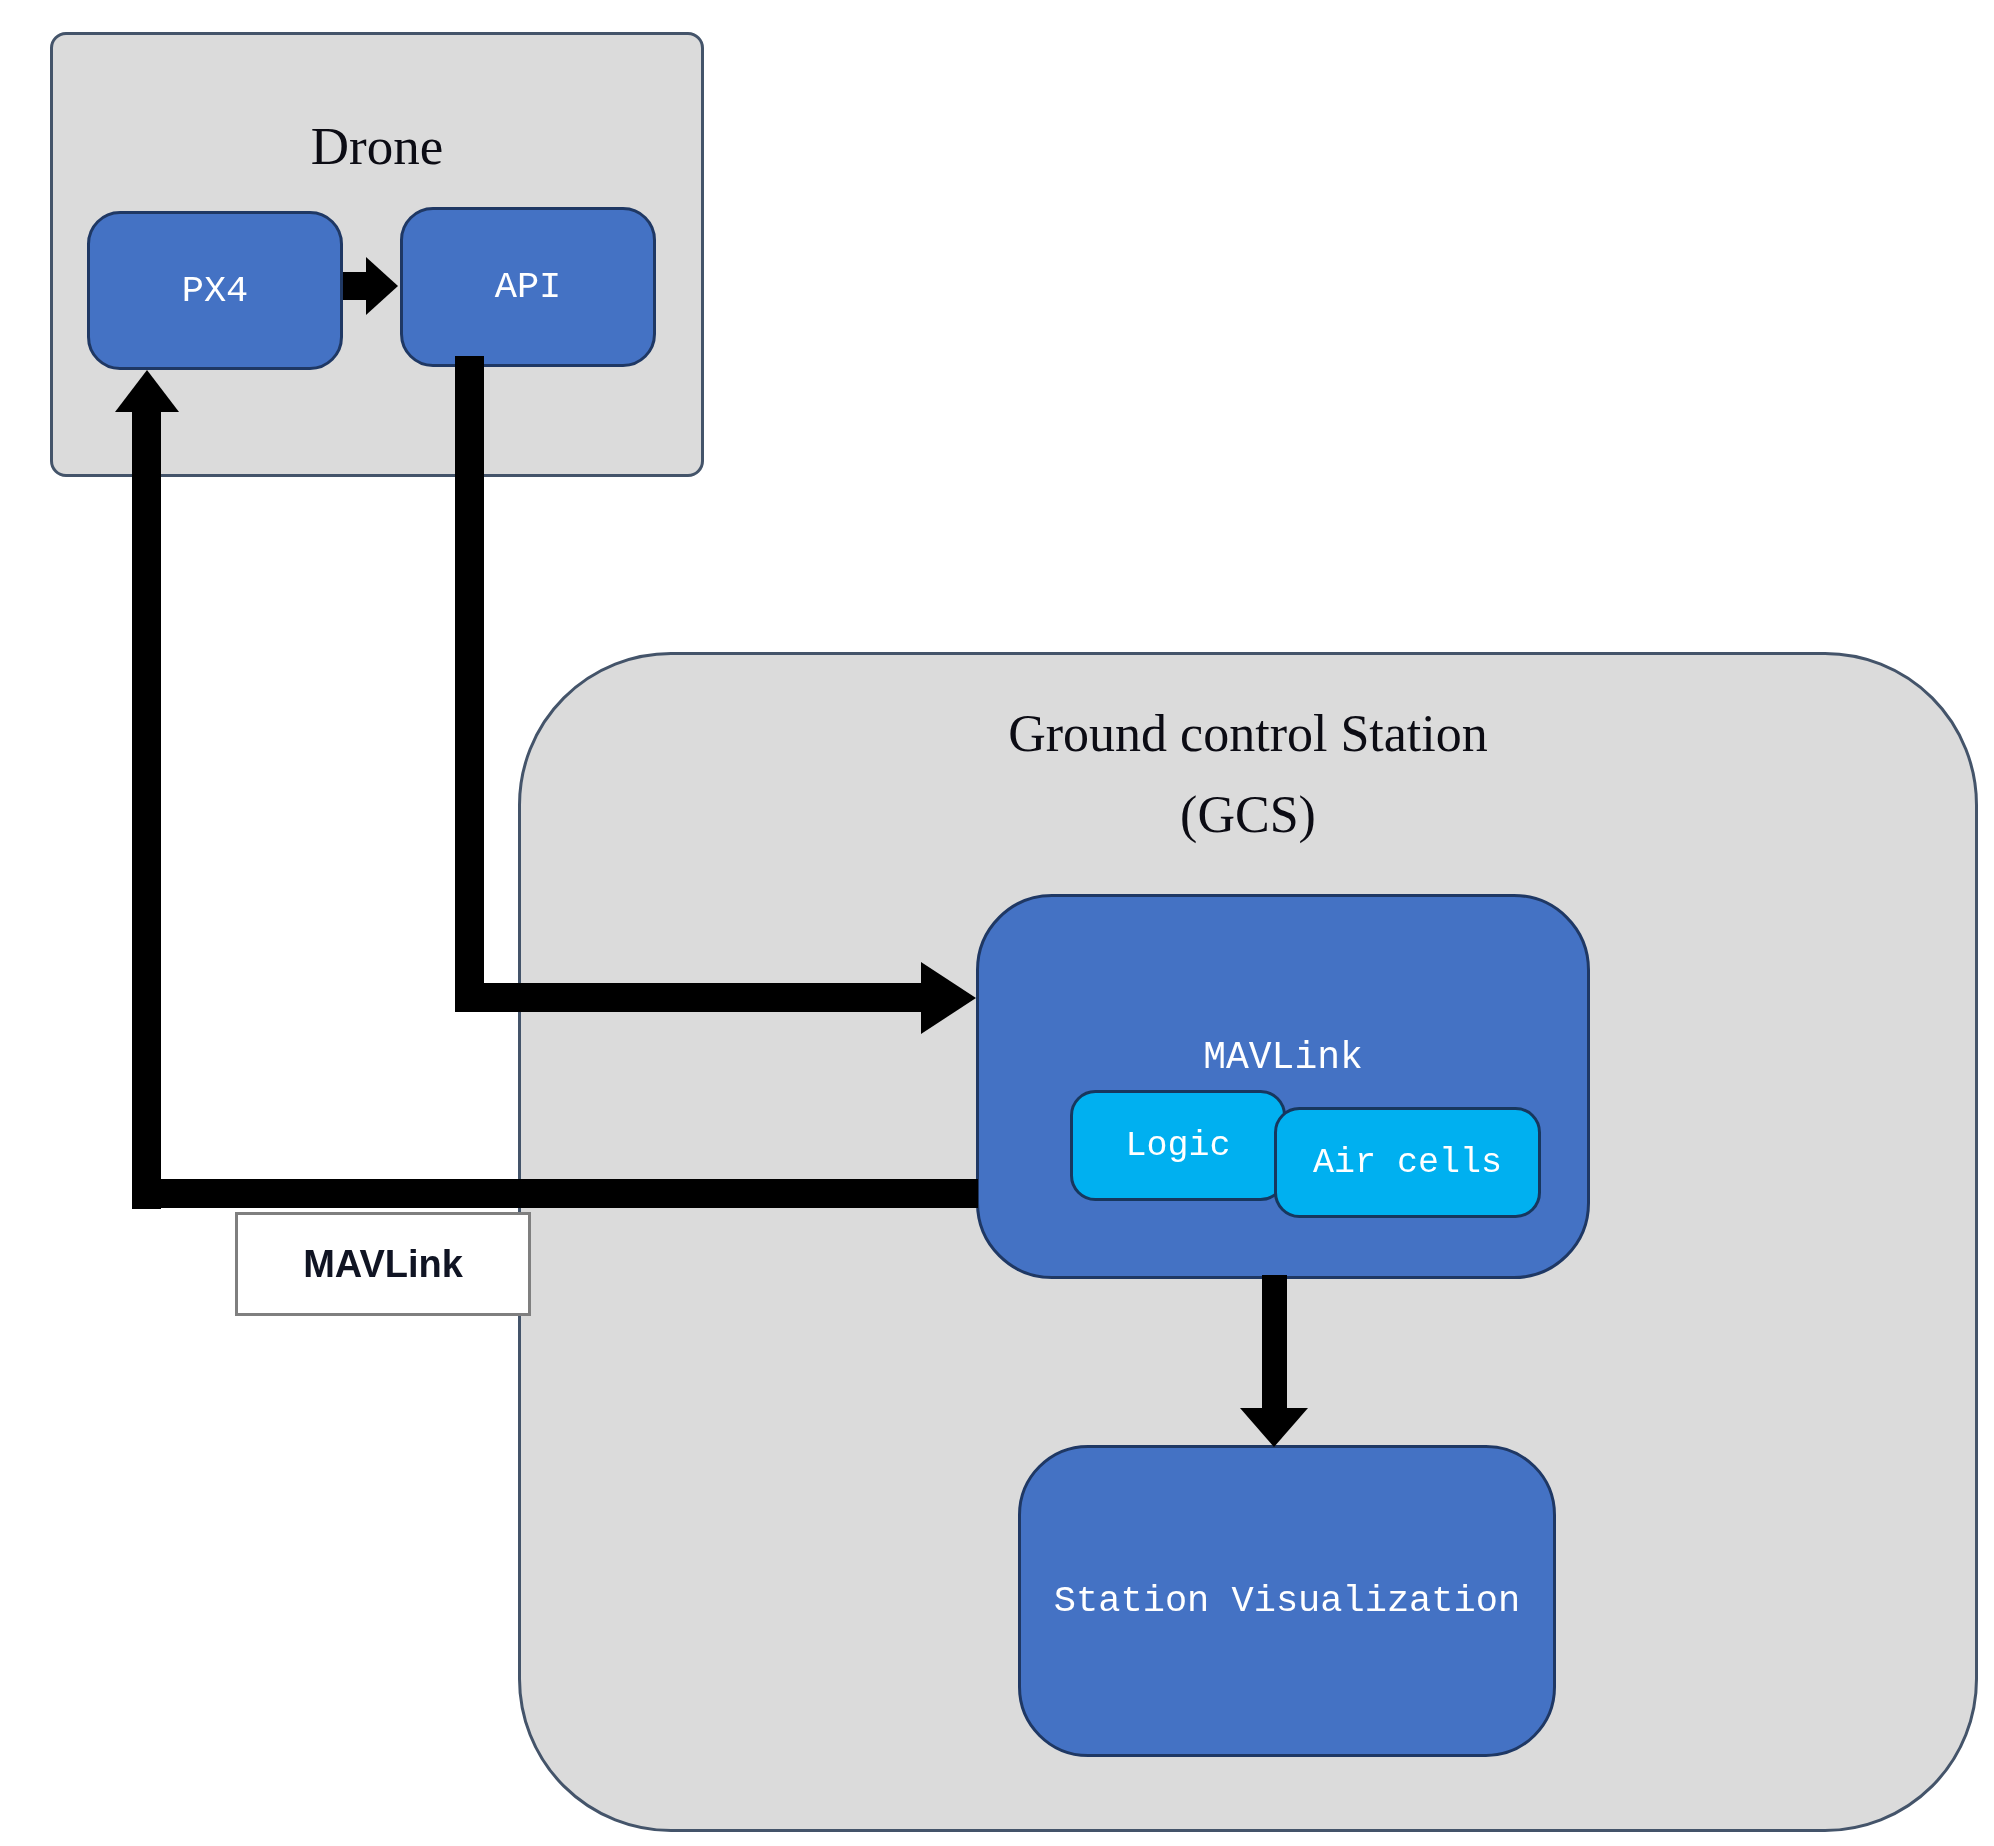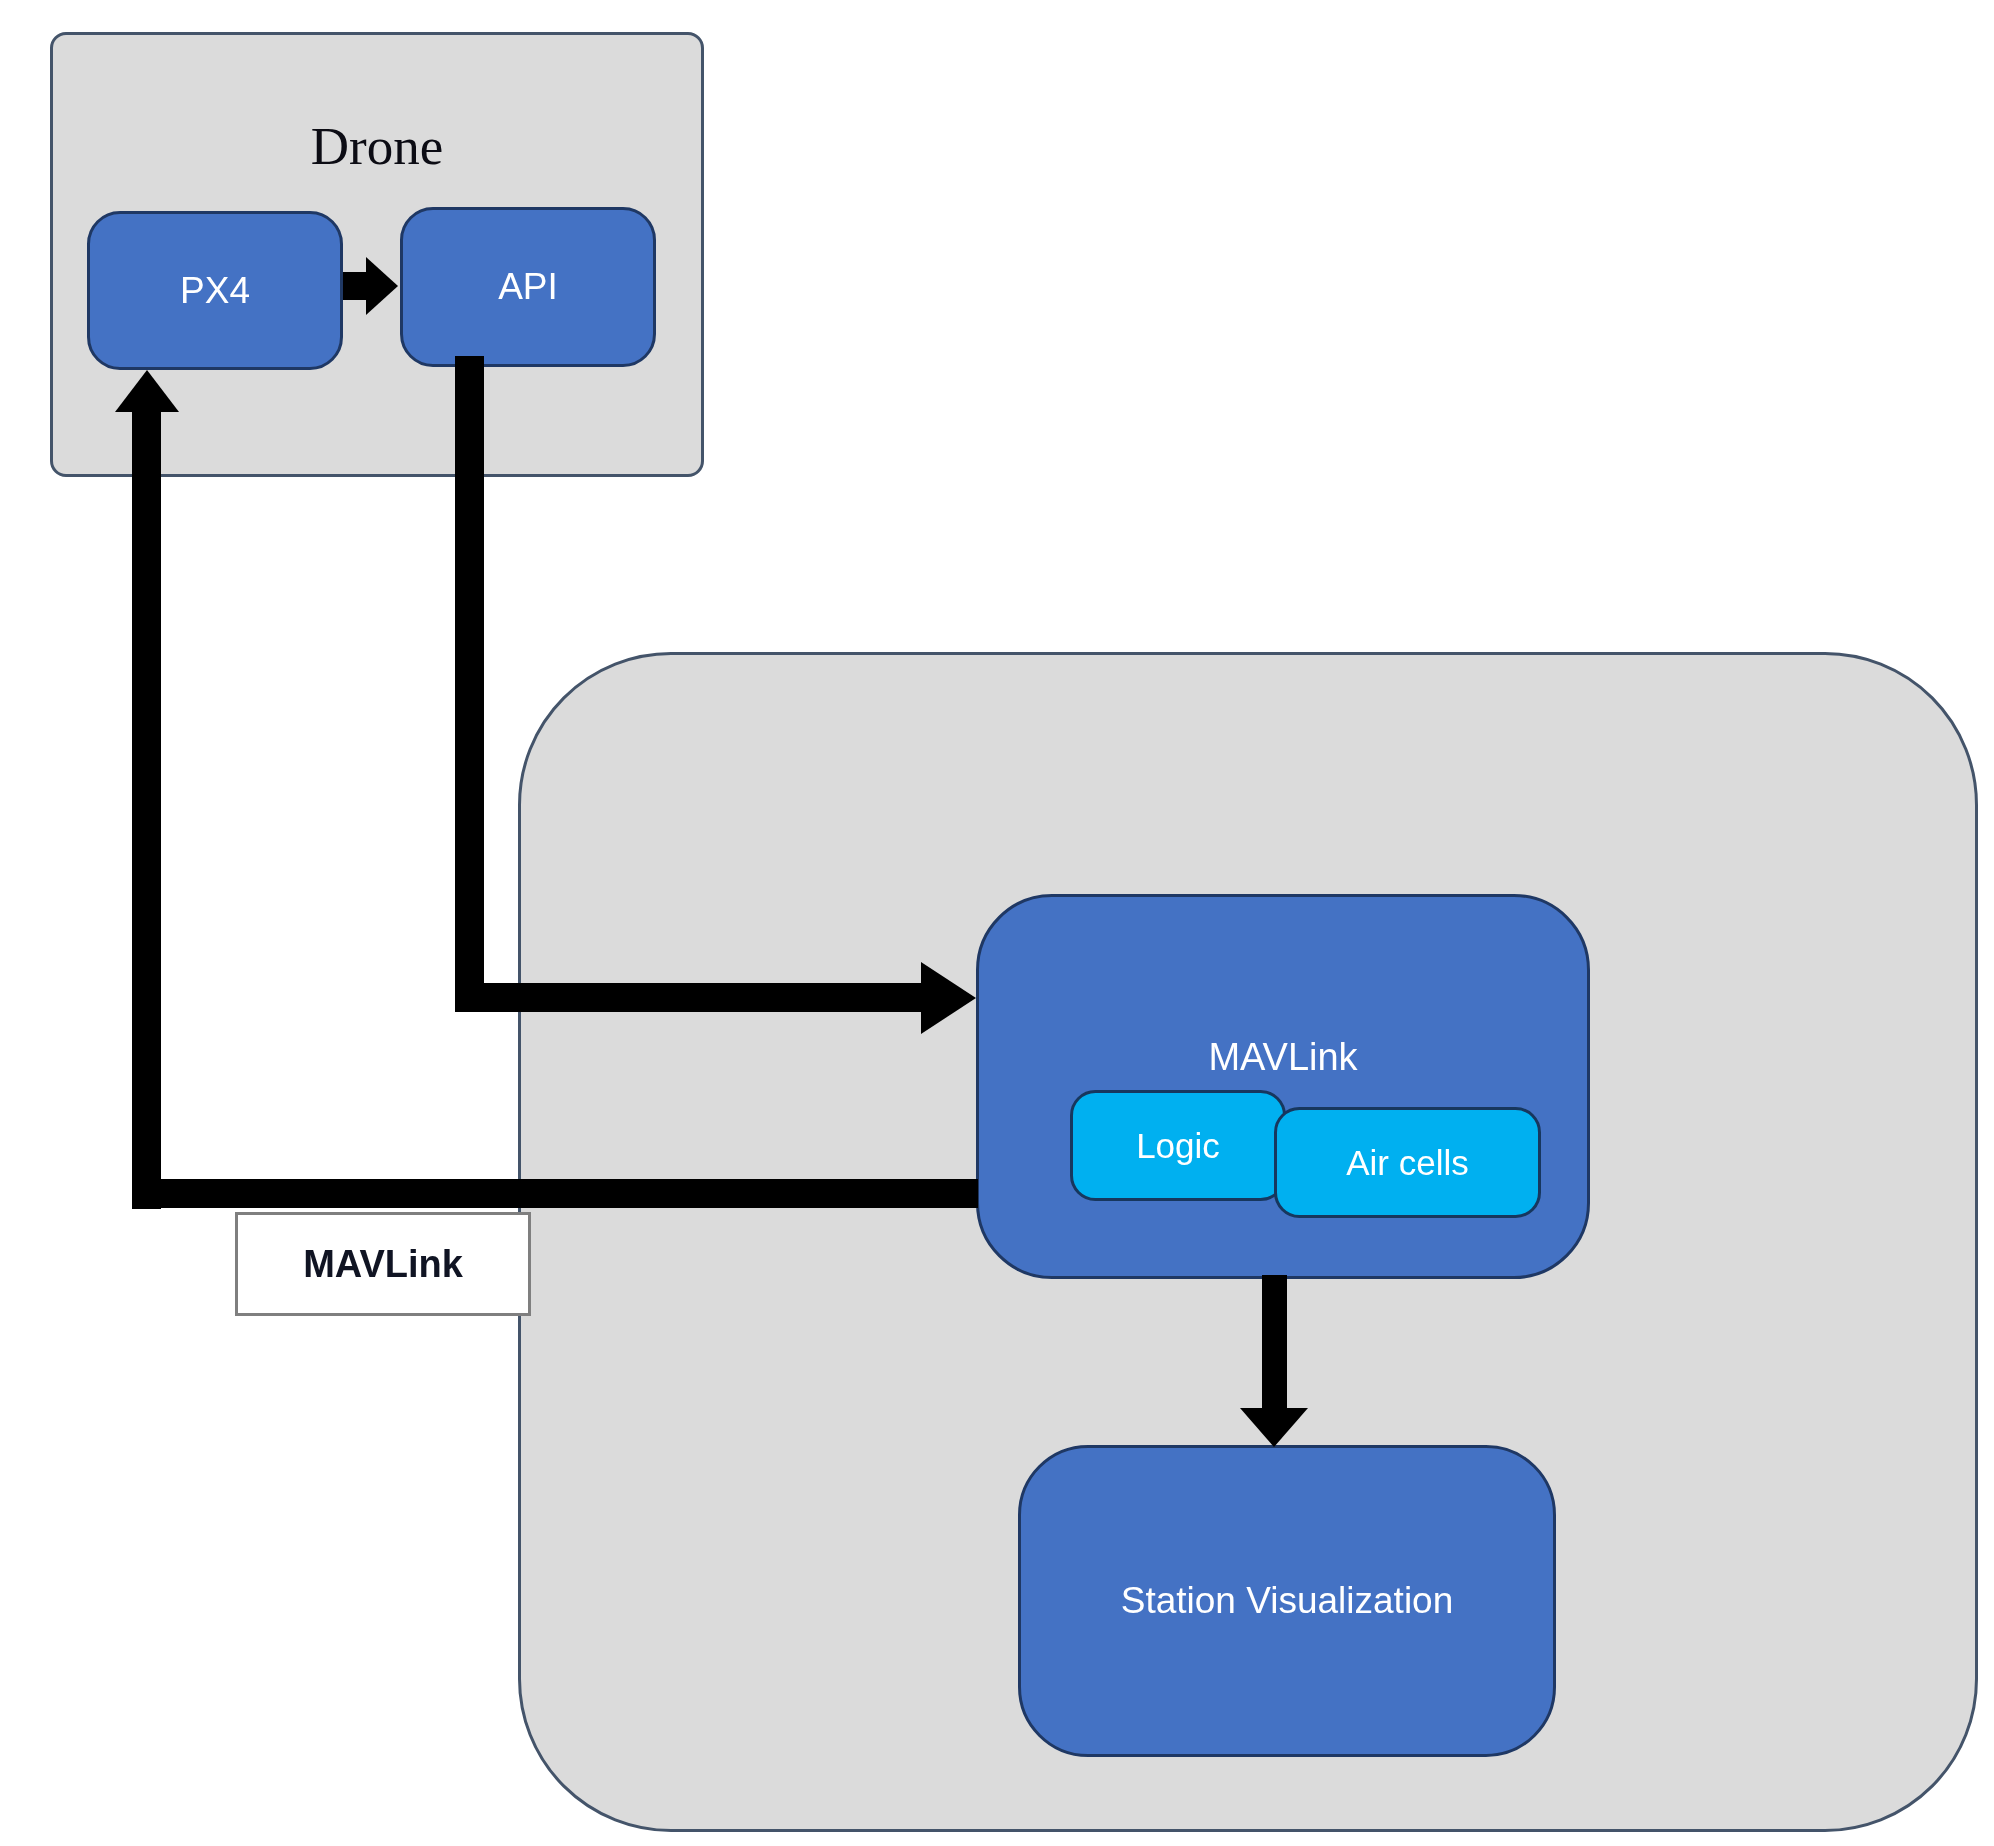--- a/index.html
+++ b/index.html
@@ -47,20 +47,21 @@
   
   .node {
     position: absolute;
     background: var(--node-fill, #4472c4);
     border: 3.8px solid var(--node-border, #1f3864);
     color: var(--node-text, #ffffff);
     display: flex;
     align-items: center;
     justify-content: center;
     z-index: 3;
+    font-family: Liberation Mono, monospace;
   }
   .px4-node    { left: 34px;  top: 176px;  width: 256px; height: 159px; border-radius: 33px; font-size: 37px; }
   .api-node    { left: 347px; top: 172px;  width: 256px; height: 160px; border-radius: 33px; font-size: 37px; }
   .server-node { left: 455px; top: 239px;  width: 614px; height: 385px; border-radius: 76px; display: block; }
   .cesium-node { left: 497px; top: 790px; width: 538px; height: 312px; border-radius: 70px; font-size: 37px; }
 
   .server-label {
     position: absolute;
     top: 139px; left: 0; width: 100%;
     text-align: center;
@@ -141,20 +142,24 @@
     <div class="container-title drone-title">Drone</div>
     <div class="node px4-node">
       <span>PX4</span>
     </div>
     <div class="node api-node">
       <span>API</span>
     </div>
   </div>
 
   <div class="container gcs-container">
+    <div class="container-title gcs-title">
+      <div>Ground control Station</div>
+      <div>(GCS)</div>
+    </div>
 
     <div class="node server-node">
       <div class="server-label">MAVLink</div>
       <div class="subnode logic-node">
         <span>Logic</span>
       </div>
       <div class="subnode aircells-node">
         <span>Air cells</span>
       </div>
     </div>

